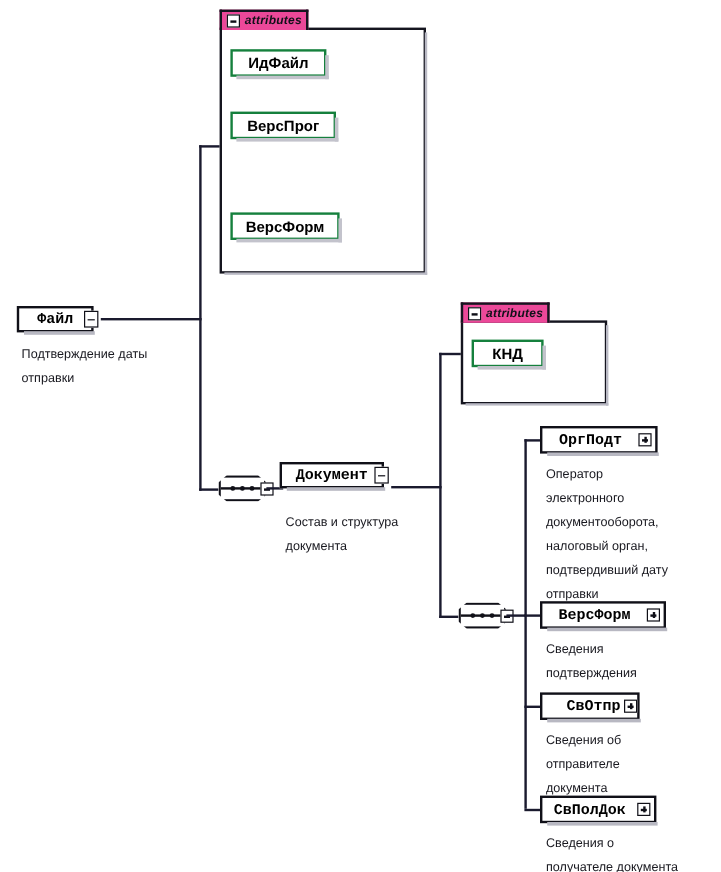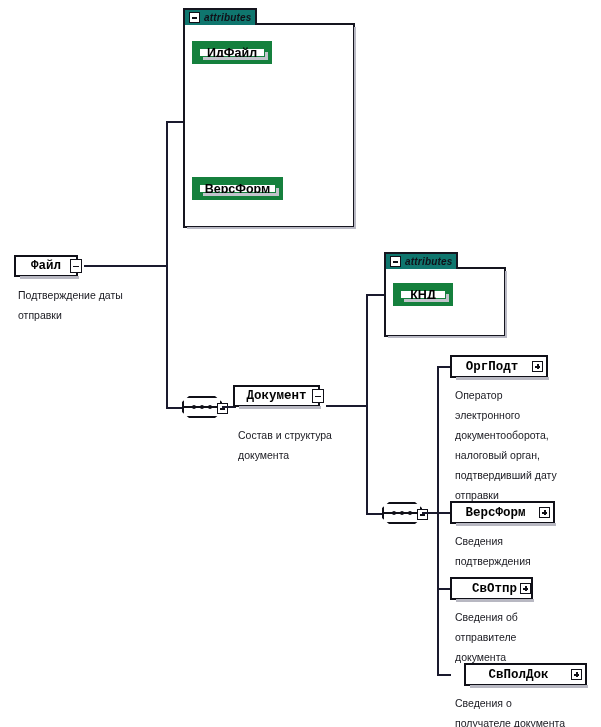--- a/index.html
+++ b/index.html
@@ -12,21 +12,21 @@
 
   
   .vline{position:absolute;width:2px;background:#1a1a2e;}
   .hline{position:absolute;height:2px;background:#1a1a2e;}
 
   
   .attrbox{position:absolute;}
   .attrbox .tab{
     position:absolute;left:0;top:0;height:17px;
     border:2px solid #15151f;border-bottom:none;
-    background:#0f766e;box-sizing:border-box;
+    background:#ec4899;box-sizing:border-box;
     display:flex;align-items:center;padding:0 6px 0 4px;
     z-index:3;
   }
   .attrbox .tab .tablabel{
     font-style:italic;font-weight:bold;font-size:10px;
     letter-spacing:.2px;margin-left:4px;color:#101018;
     white-space:nowrap;
   }
   .attrbox .body{
     position:absolute;left:0;box-sizing:border-box;
@@ -52,21 +52,21 @@
     height:1.5px;background:#101018;
   }
   .toggle.plus::after{
     content:"";position:absolute;top:2px;bottom:2px;left:4px;
     width:1.5px;background:#101018;
   }
 
   
   .attrnode{
     position:absolute;box-sizing:border-box;
-    border:8px solid #15803d;background:#ffffff;
+    border:2px solid #15803d;background:#ffffff;
     display:flex;align-items:center;justify-content:center;
     font-weight:bold;font-size:12.5px;color:#000;
     white-space:nowrap;z-index:2;
   }
   .attrnode::after{            
     content:"";position:absolute;top:3px;right:-4px;bottom:-4px;
     width:3px;background:#c3c3cc;
   }
   .attrnode::before{           
     content:"";position:absolute;left:3px;right:-4px;bottom:-4px;
@@ -138,20 +138,23 @@
       <span class="tablabel">attributes</span>
     </div>
     <div class="body" style="top:15px;width:172px;height:205px;"></div>
   </div>
 
   <div class="attrnode" style="left:192px;top:41px;width:80px;height:23px;">
     <span>ИдФайл</span>
   </div>
   <div class="doc" style="left:195px;top:69px;width:155px;">Идентификатор файла</div>
 
+  <div class="attrnode" style="left:192px;top:93px;width:88px;height:23px;">
+    <span>ВерсПрог</span>
+  </div>
   <div class="doc" style="left:195px;top:121px;width:150px;">Версия программы, с
 помощью которой
 сформирован файл</div>
 
   <div class="attrnode" style="left:192px;top:177px;width:91px;height:23px;">
     <span>ВерсФорм</span>
   </div>
   <div class="doc" style="left:195px;top:205px;width:150px;">Версия формата</div>
 
   <div class="elnode edge" style="left:14px;top:255px;width:64px;height:22px;">
@@ -260,21 +263,21 @@
     <span class="elname">СвОтпр</span>
     <span class="tgwrap">
       <span class="toggle plus"></span>
     </span>
   </div>
   <div class="doc" style="left:455px;top:607px;width:142px;">Сведения об
 отправителе
 документа</div>
 
   <div class="hline" style="left:437px;top:674px;width:14px;"></div>
-  <div class="elnode" style="left:464px;top:663px;width:123px;height:23px;">
+  <div class="elnode" style="left:450px;top:663px;width:97px;height:23px;">
     <span class="elname">СвПолДок</span>
     <span class="tgwrap">
       <span class="toggle plus"></span>
     </span>
   </div>
   <div class="doc" style="left:455px;top:693px;width:148px;">Сведения о
 получателе документа</div>
 
 </div>
 

